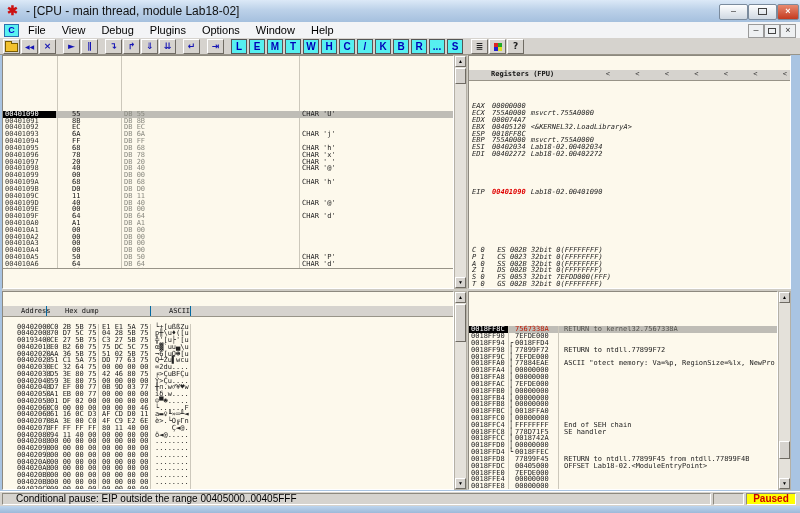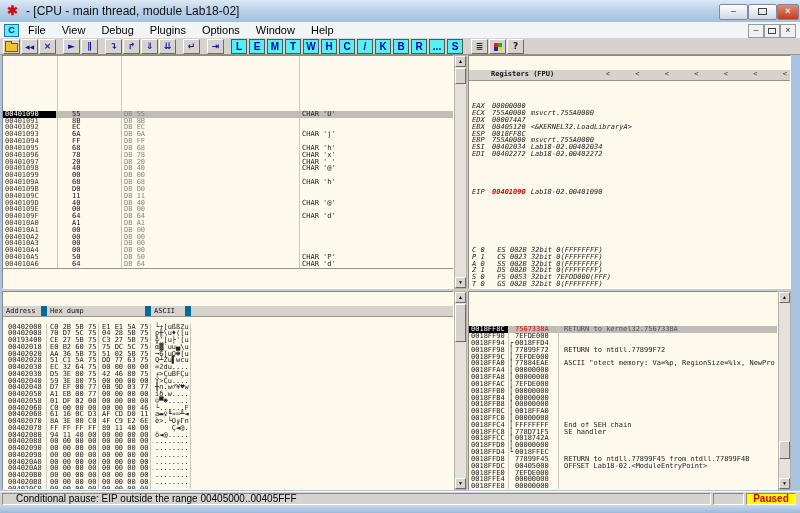--- a/index.html
+++ b/index.html
@@ -77,26 +77,26 @@
   .chevrons{position:absolute;right:3px;top:1px;color:#333;}
   .regbody{position:absolute;left:0;top:11px;right:0;bottom:0;padding:2px 0 0 3px;}
   .regline{height:6.84px;display:flex;font-style:italic;}
   .regline .r-name{width:20px;}
   .regline .r-val{margin-right:5px;}
   .r-val.red{color:#e00000;font-weight:bold;}
   .reg-gap{height:3.5px;}
   
   .dump{left:0;top:236px;width:452px;height:199px;}
   .dump-hdr{height:10px;background:#d6d3ce;display:flex;border-bottom:1px solid #989488;}
-  .dump-hdr span{display:block;border-right:6px solid #0369a1;padding-left:3px;line-height:10px;box-sizing:border-box;color:#111;}
+  .dump-hdr span{display:block;border-right:1px solid #0369a1;padding-left:18px;line-height:10px;box-sizing:border-box;color:#111;}
   .dh-addr{width:44px;} .dh-hex{width:104px;} .dh-ascii{width:40px;}
   .dumpbody{position:absolute;left:0;top:11px;right:0;bottom:0;}
   .mrow{display:flex;height:6.75px;line-height:6.75px;}
   .mrow span{box-sizing:border-box;display:block;}
-  .m-addr{width:44px;padding-left:5px;border-right:1px solid #ccc8bb;}
+  .m-addr{width:44px;padding-left:14px;border-right:1px solid #ccc8bb;}
   .m-hex{width:52px;padding-left:3px;border-right:1px solid #ccc8bb;}
   .m-ascii{width:40px;padding-left:4px;border-right:1px solid #ccc8bb;}
   
   .stack{left:466px;top:236px;width:310px;height:199px;}
   .srow{display:flex;height:6.84px;line-height:6.84px;}
   .srow span{box-sizing:border-box;display:block;}
   .s-addr{width:40px;padding-left:2px;border-right:1px solid #ccc8bb;}
   .s-br{width:6px;color:#111;}
   .s-val{width:44px;border-right:1px solid #ccc8bb;}
   .s-cmt{padding-left:5px;overflow:hidden;}

